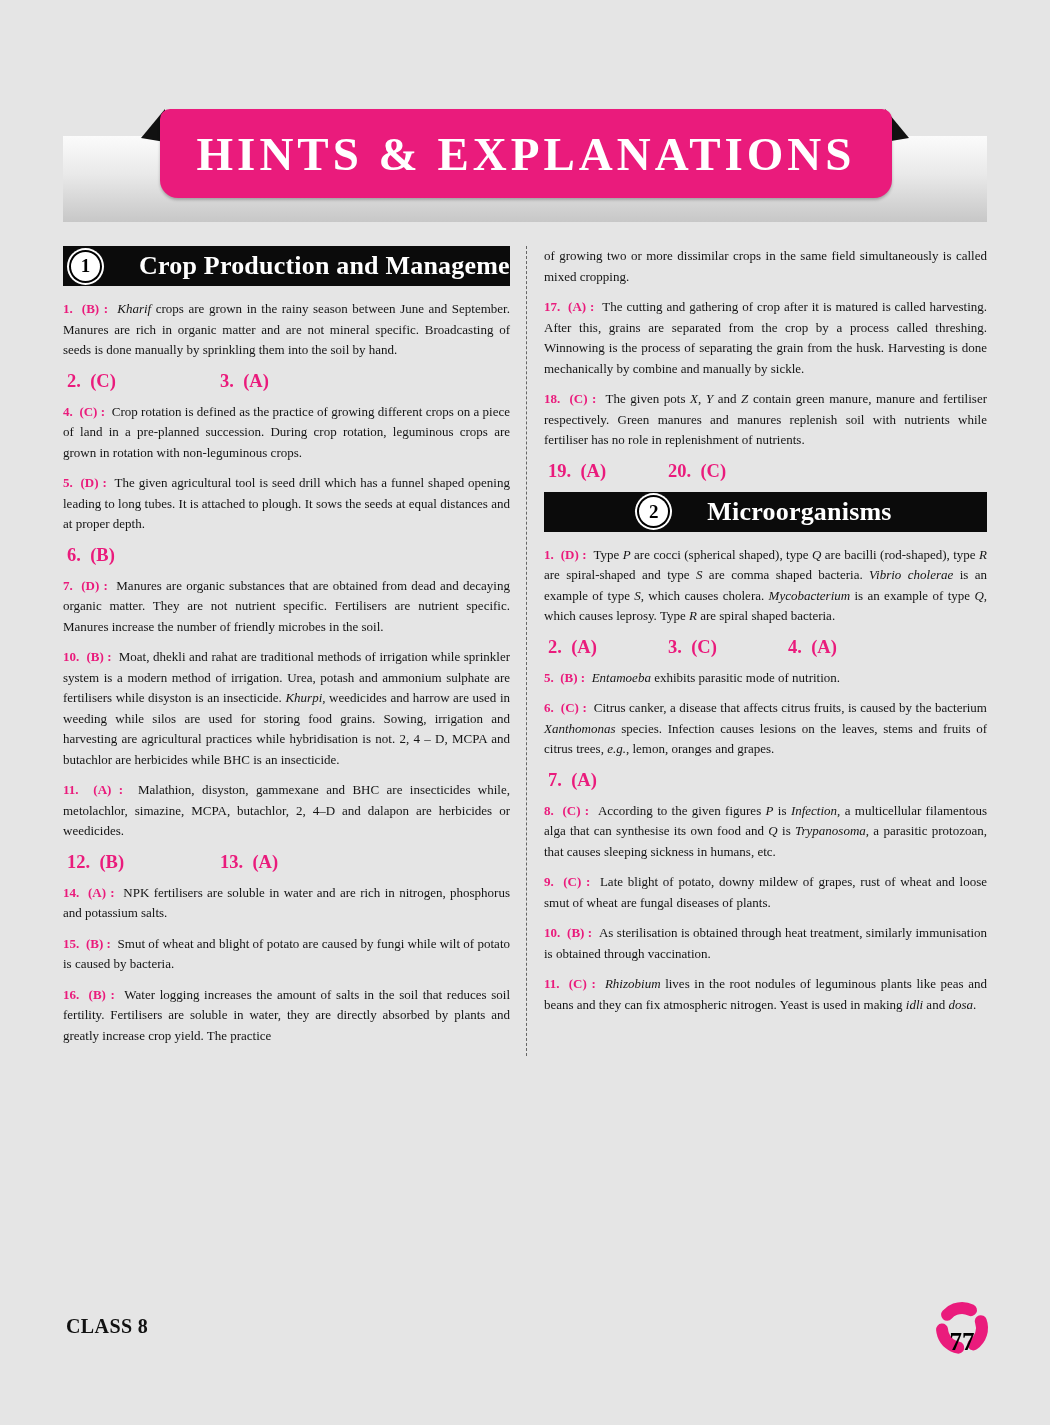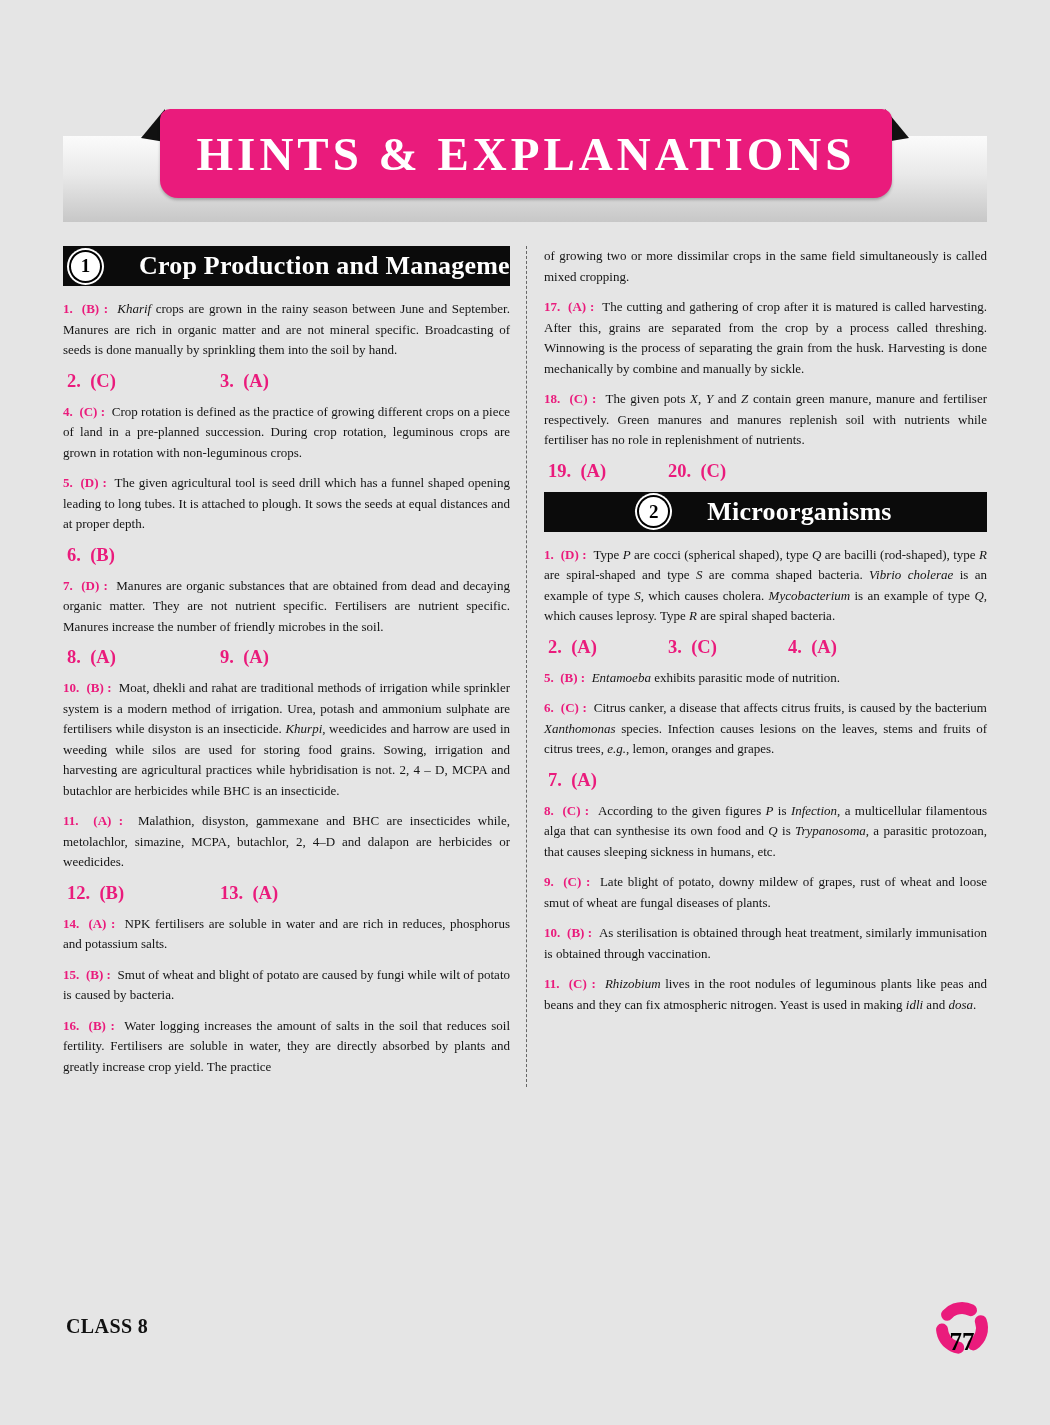--- a/index.html
+++ b/index.html
@@ -88,31 +88,27 @@
         <div class="ansrow">
           <span class="cell pk">2.&nbsp;&nbsp;(C)</span>
           <span class="cell pk">3.&nbsp;&nbsp;(A)</span>
         </div>
         <p class="item"><b class="pk">4.&nbsp;&nbsp;(C)&nbsp;:&nbsp;&nbsp;</b><span>Crop rotation is defined as the practice of growing different crops on a piece of land in a pre-planned succession. During crop rotation, leguminous crops are grown in rotation with non-leguminous crops.</span></p>
         <p class="item"><b class="pk">5.&nbsp;&nbsp;(D)&nbsp;:&nbsp;&nbsp;</b><span>The given agricultural tool is seed drill which has a funnel shaped opening leading to long tubes. It is attached to plough. It sows the seeds at equal distances and at proper depth.</span></p>
         <div class="ansrow">
           <span class="cell pk">6.&nbsp;&nbsp;(B)</span>
         </div>
         <p class="item"><b class="pk">7.&nbsp;&nbsp;(D)&nbsp;:&nbsp;&nbsp;</b><span>Manures are organic substances that are obtained from dead and decaying organic matter. They are not nutrient specific. Fertilisers are nutrient specific. Manures increase the number of friendly microbes in the soil.</span></p>
-        <div class="ansrow">
-          <span class="cell pk">8.&nbsp;&nbsp;(A)</span>
-          <span class="cell pk">9.&nbsp;&nbsp;(A)</span>
-        </div>
         <p class="item"><b class="pk">10.&nbsp;&nbsp;(B)&nbsp;:&nbsp;&nbsp;</b><span>Moat, dhekli and rahat are traditional methods of irrigation while sprinkler system is a modern method of irrigation. Urea, potash and ammonium sulphate are fertilisers while disyston is an insecticide. </span><i>Khurpi</i><span>, weedicides and harrow are used in weeding while silos are used for storing food grains. Sowing, irrigation and harvesting are agricultural practices while hybridisation is not. 2, 4 – D, MCPA and butachlor are herbicides while BHC is an insecticide.</span></p>
         <p class="item"><b class="pk">11.&nbsp;&nbsp;(A)&nbsp;:&nbsp;&nbsp;</b><span>Malathion, disyston, gammexane and BHC are insecticides while, metolachlor, simazine, MCPA, butachlor, 2, 4–D and dalapon are herbicides or weedicides.</span></p>
         <div class="ansrow">
           <span class="cell pk">12.&nbsp;&nbsp;(B)</span>
           <span class="cell pk">13.&nbsp;&nbsp;(A)</span>
         </div>
-        <p class="item"><b class="pk">14.&nbsp;&nbsp;(A)&nbsp;:&nbsp;&nbsp;</b><span>NPK fertilisers are soluble in water and are rich in reduces, phosphorus and potassium salts.</span></p>
+        <p class="item"><b class="pk">14.&nbsp;&nbsp;(A)&nbsp;:&nbsp;&nbsp;</b><span>NPK fertilisers are soluble in water and are rich in nitrogen, phosphorus and potassium salts.</span></p>
         <p class="item"><b class="pk">15.&nbsp;&nbsp;(B)&nbsp;:&nbsp;&nbsp;</b><span>Smut of wheat and blight of potato are caused by fungi while wilt of potato is caused by bacteria.</span></p>
         <p class="item"><b class="pk">16.&nbsp;&nbsp;(B)&nbsp;:&nbsp;&nbsp;</b><span>Water logging increases the amount of salts in the soil that reduces soil fertility. Fertilisers are soluble in water, they are directly absorbed by plants and greatly increase crop yield. The practice</span></p>
       </div>
     <div class="col col-right">
         <p class="item"><span>of growing two or more dissimilar crops in the same field simultaneously is called mixed cropping.</span></p>
         <p class="item"><b class="pk">17.&nbsp;&nbsp;(A)&nbsp;:&nbsp;&nbsp;</b><span>The cutting and gathering of crop after it is matured is called harvesting. After this, grains are separated from the crop by a process called threshing. Winnowing is the process of separating the grain from the husk. Harvesting is done mechanically by combine and manually by sickle.</span></p>
         <p class="item"><b class="pk">18.&nbsp;&nbsp;(C)&nbsp;:&nbsp;&nbsp;</b><span>The given pots </span><i>X</i><span>, </span><i>Y</i><span> and </span><i>Z</i><span> contain green manure, manure and fertiliser respectively. Green manures and manures replenish soil with nutrients while fertiliser has no role in replenishment of nutrients.</span></p>
         <div class="ansrow">
           <span class="cell pk">19.&nbsp;&nbsp;(A)</span>
           <span class="cell pk">20.&nbsp;&nbsp;(C)</span>

